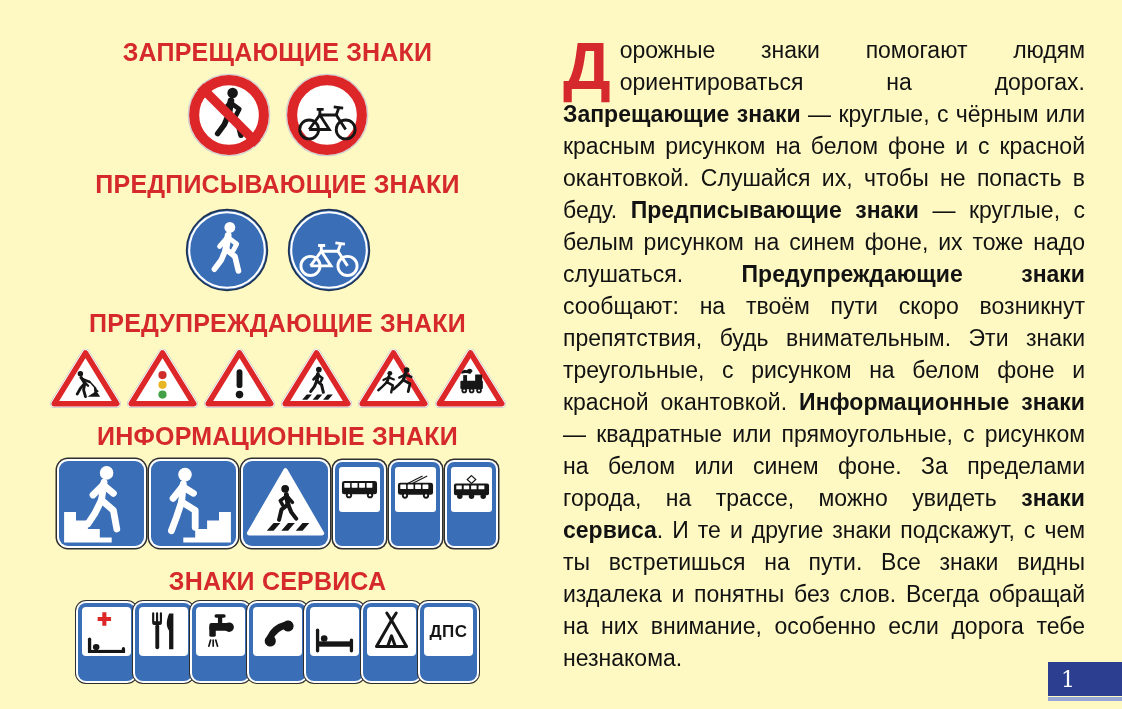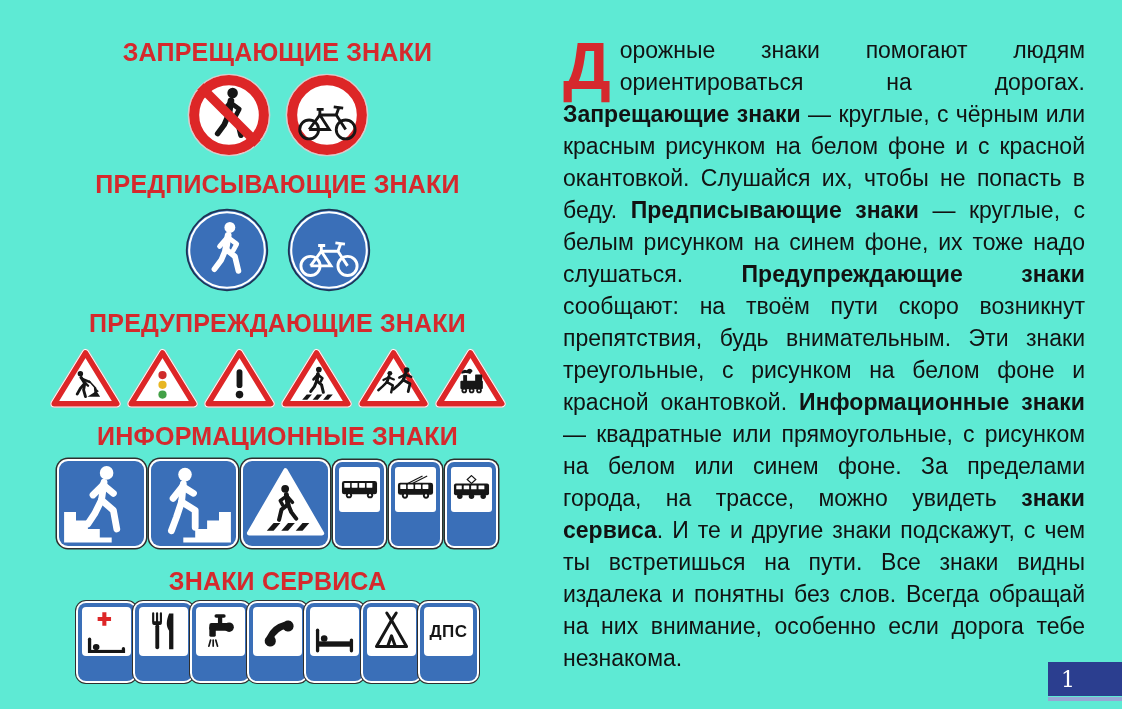--- a/index.html
+++ b/index.html
@@ -5,21 +5,21 @@
   :root{
     --heading-red:#d5292d;
     --sign-red:#dd2627;
     --sign-blue:#3a6fb8;
     --footer-box:#2b3e8f;
     --footer-line:#97a6d4;
   }
   *{margin:0;padding:0;box-sizing:border-box;}
   html,body{background:#fff;}
   body{font-family:"Liberation Sans","DejaVu Sans",sans-serif;}
-  .page{position:relative;width:1122px;height:709px;background:#5eead4;overflow:hidden;}
+  .page{position:relative;width:1122px;height:709px;background:#fef9c3;overflow:hidden;}
 
   
   .left-col{position:absolute;left:25px;top:0;width:505px;display:flex;flex-direction:column;align-items:center;}
   .sec-heading{color:var(--heading-red);font-weight:700;font-size:25px;letter-spacing:.2px;white-space:nowrap;}
   .h1{margin-top:38px;}
   .row{display:flex;justify-content:center;align-items:center;}
   .row-circles1{margin-top:6px;gap:14px;}
   .h2{margin-top:13px;}
   .row-circles2{margin-top:9px;gap:18px;}
   .h3{margin-top:17px;}

